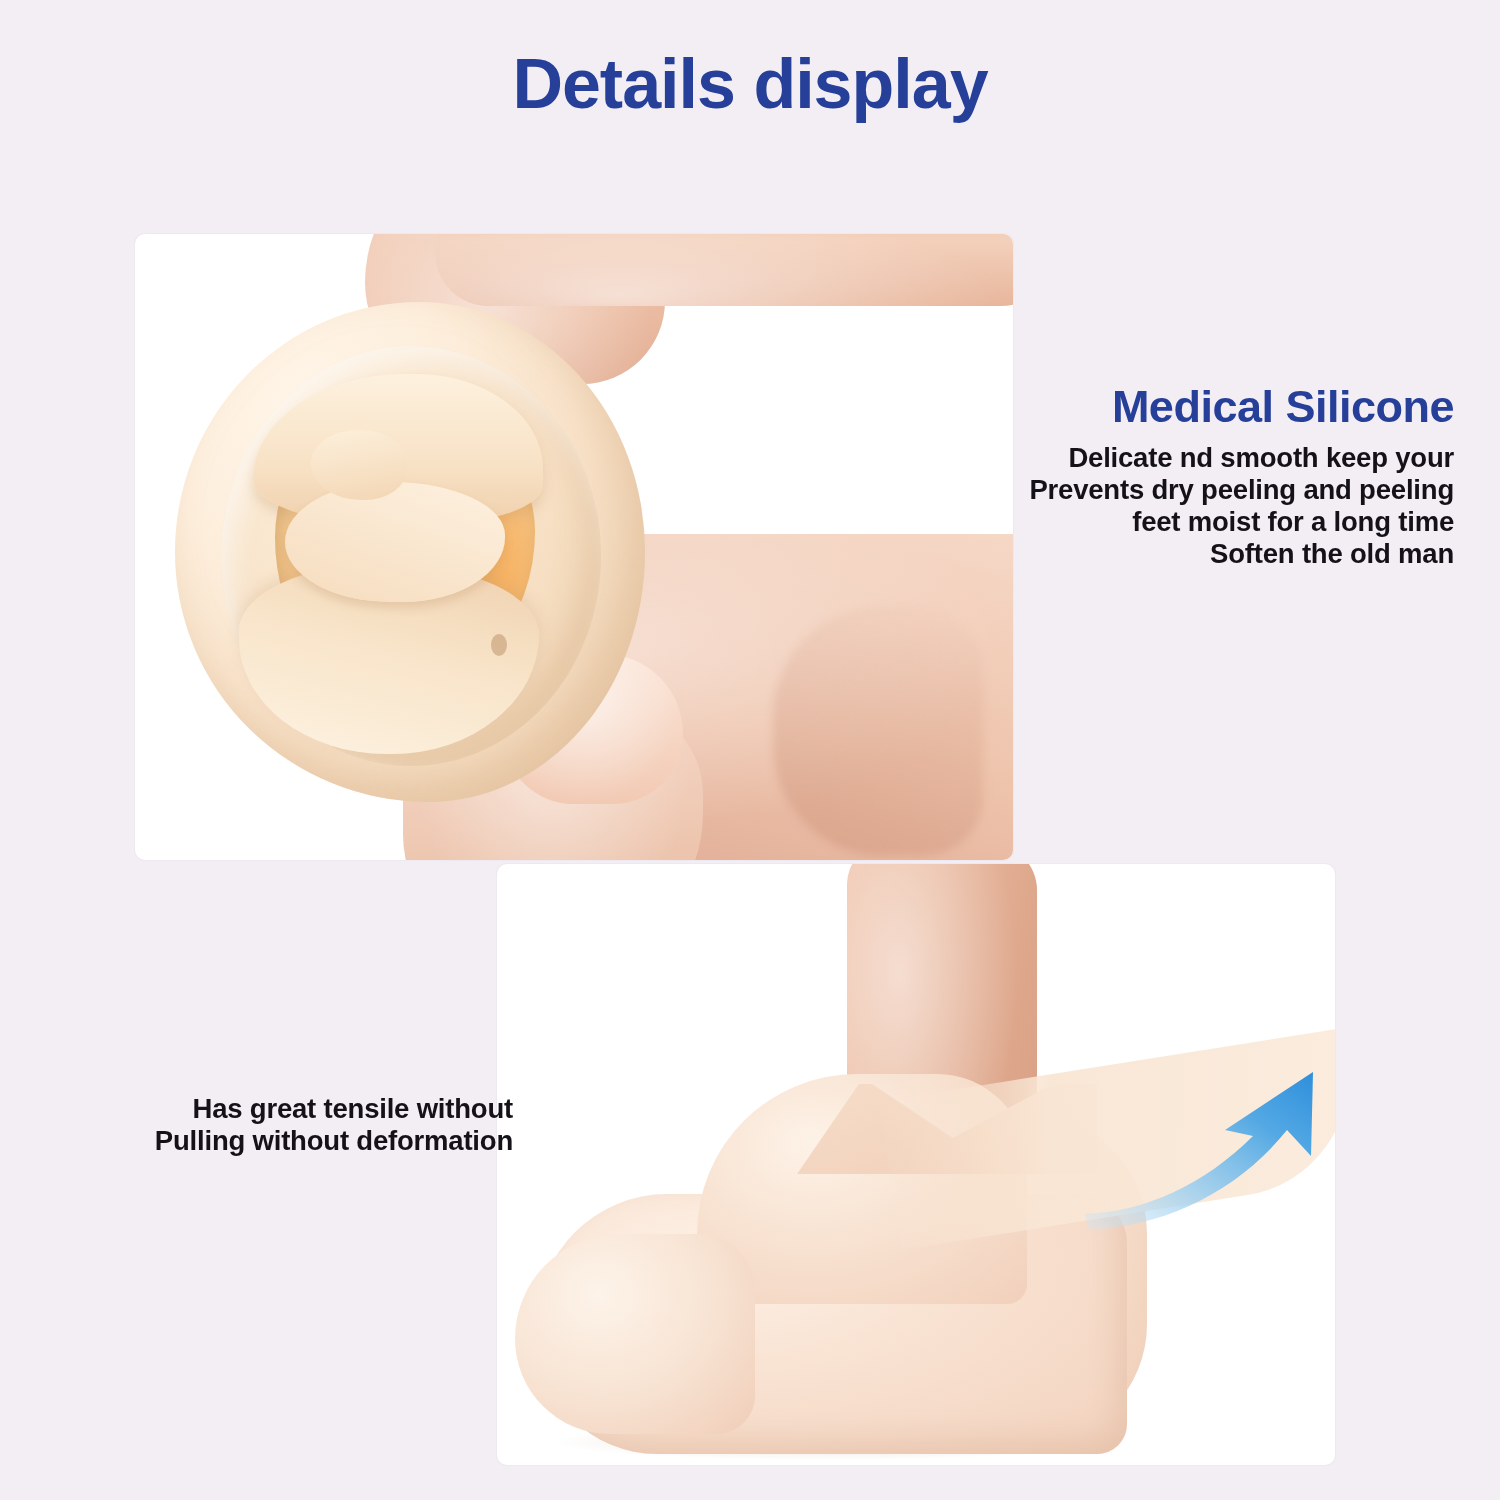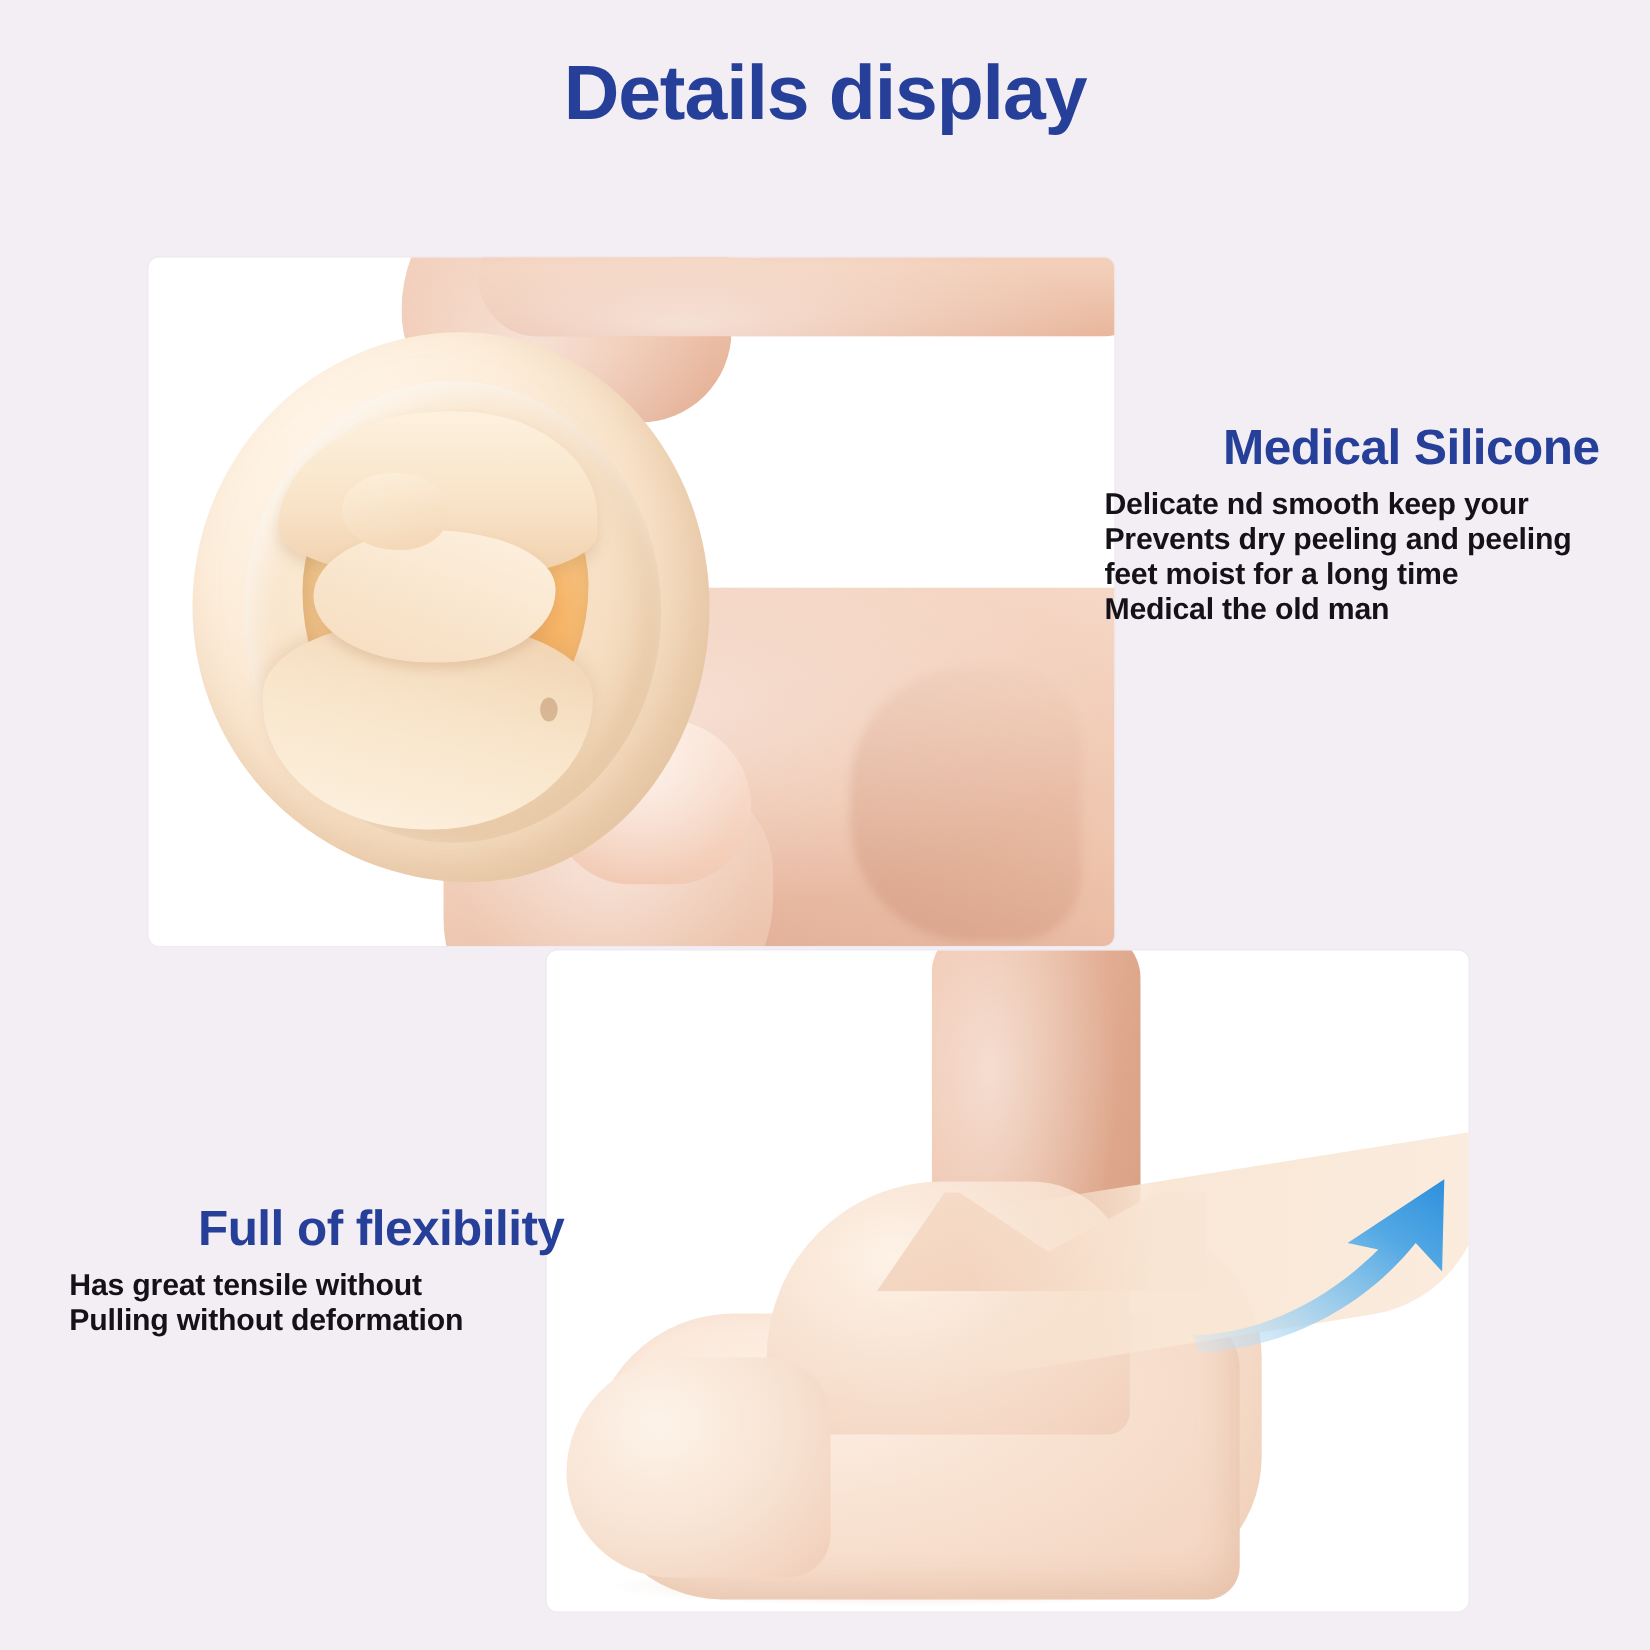--- a/index.html
+++ b/index.html
@@ -73,20 +73,21 @@
     margin: 0 0 12px 0;
     white-space: nowrap;
     text-align: right;
   }
   .feature-lines {
     font-size: 27.5px;
     font-weight: bold;
     color: #141118;
     line-height: 1.16;
     letter-spacing: -0.2px;
+    text-align: right;
   }
   .feature-lines div { white-space: nowrap; }
 
   
   #photo-squeeze { position: absolute; inset: 0; }
 
   
   .sq-topfinger {
     position: absolute;
     left: 300px; top: -36px;
@@ -357,21 +358,21 @@
       <div class="sq-spec"></div>
     </div>
   </div>
 
   <div class="feature-block" id="feature-silicone">
     <div class="feature-heading">Medical Silicone</div>
     <div class="feature-lines">
       <div>Delicate nd smooth keep your</div>
       <div>Prevents dry peeling and peeling</div>
       <div>feet moist for a long time</div>
-      <div>Medical the old man</div>
+      <div>Soften the old man</div>
     </div>
   </div>
 
   <div class="photo-card" id="card-bottom">
     <div id="photo-foot">
       <div class="ft-shadow"></div>
       <div class="ft-shin"></div>
       <div class="ft-ankle"></div>
       <div class="ft-heel-skin"></div>
 
@@ -391,20 +392,19 @@
             <stop offset="72%" stop-color="#54a9e4"></stop>
             <stop offset="100%" stop-color="#2f8fdc"></stop>
           </linearGradient>
         </defs>
         <path d="M10,170 C70,168 130,140 178,92 L150,86 L238,28 L236,112 L212,86 C164,146 92,182 14,186 Z" fill="url(#arrowGrad)"></path>
       </svg>
     </div>
   </div>
 
   <div class="feature-block" id="feature-flexibility">
-    <div class="feature-heading">Full of flexibility</div>
     <div class="feature-lines">
       <div>Has great tensile without</div>
       <div>Pulling without deformation</div>
     </div>
   </div>
 
 </div>
 
 </body></html>

